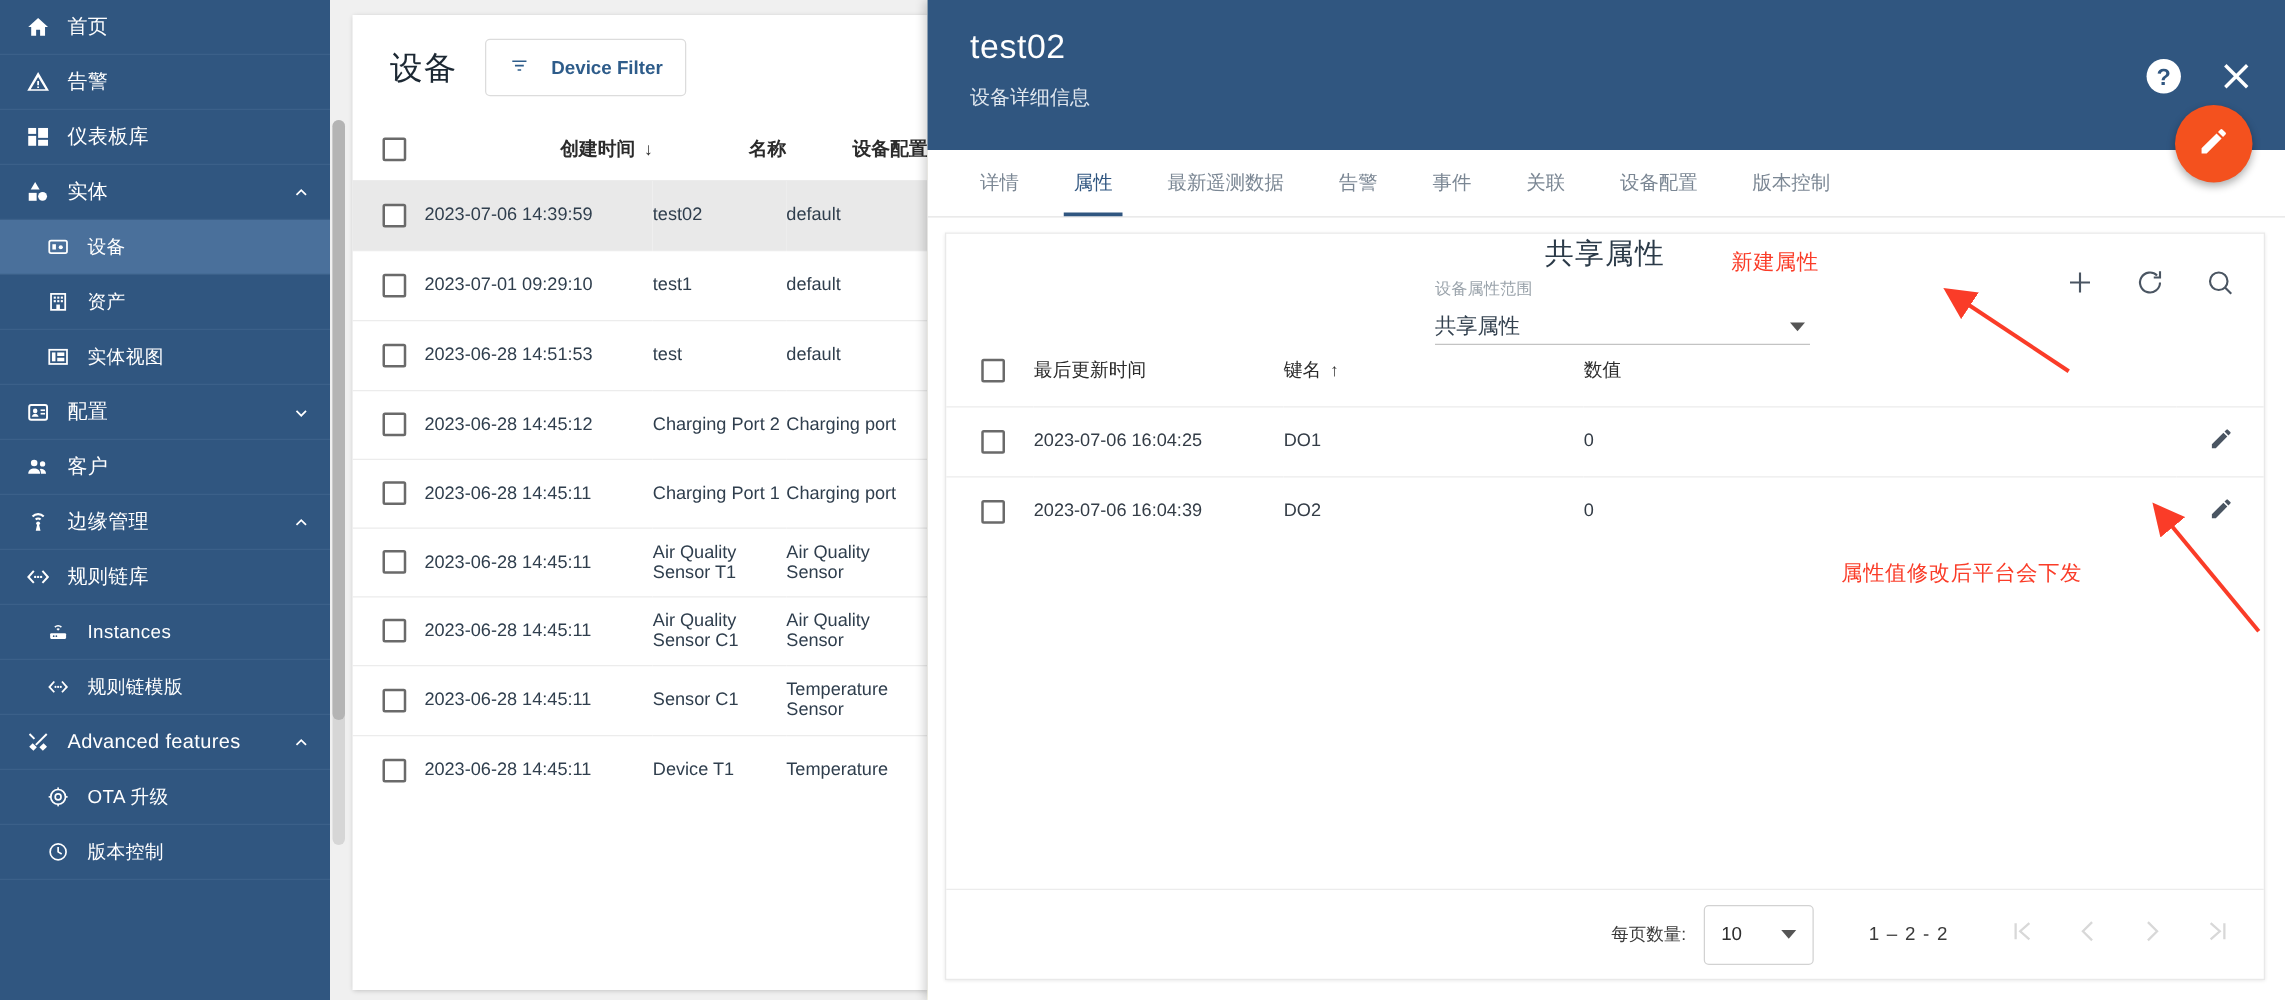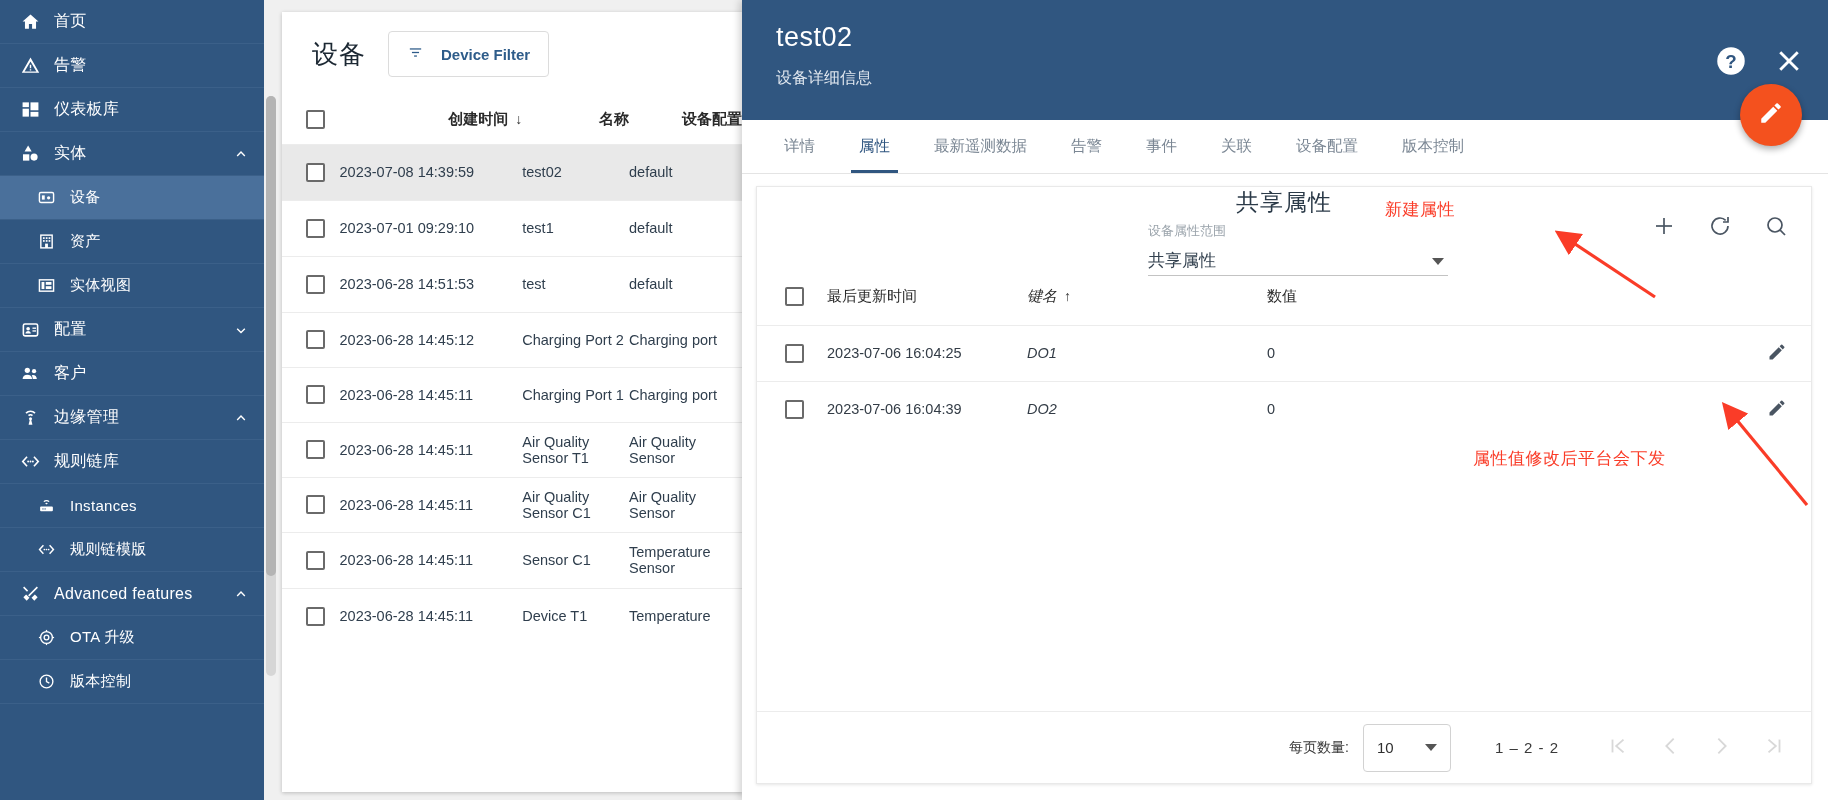--- a/index.html
+++ b/index.html
@@ -148,21 +148,21 @@
   table.attr th {
     text-align:left; font-weight:normal; font-size:15px; color:#2b2b2b;
     height:56px; padding:0; vertical-align:middle;
   }
   table.attr td {
     font-size:14.5px; color:#333c46; height:56px; padding:0;
     border-top:1px solid #ececec; vertical-align:middle;
   }
   .a-chk { width:70px; padding-left:28px !important; }
   .a-time { width:200px; }
-  .a-key { width:240px;font-style:italic; }
+  .a-key { width:240px; }
   .a-val { }
   .a-act { width:70px; text-align:right; padding-right:24px !important; }
   .pen { width:20px; height:20px; display:inline-block; cursor:pointer; }
   .pen svg { width:20px; height:20px; fill:#4a5562; }
 
   .pager {
     position:absolute; left:0; right:0; bottom:0; height:72px;
     border-top:1px solid #ececec;
     display:flex; align-items:center; justify-content:flex-end; padding-right:18px; gap:0;
   }
@@ -406,21 +406,21 @@
           <th class="c-time"><span>创建时间</span><span class="sort-ar">↓</span></th>
           <th class="c-name"><span>名称</span></th>
           <th class="c-prof"><span>设备配置</span></th>
         </tr>
           </thead>
         <tbody id="dev-body">
             <tr class="row-sel rowh">
               <td class="c-chk">
                 <span class="chk"></span>
               </td>
-              <td class="c-time">2023-07-08 14:39:59</td>
+              <td class="c-time">2023-07-06 14:39:59</td>
               <td class="c-name">test02</td>
               <td class="c-prof">default</td>
             </tr>
             <tr class="rowh">
               <td class="c-chk">
                 <span class="chk"></span>
               </td>
               <td class="c-time">2023-07-01 09:29:10</td>
               <td class="c-name">test1</td>
               <td class="c-prof">default</td>

